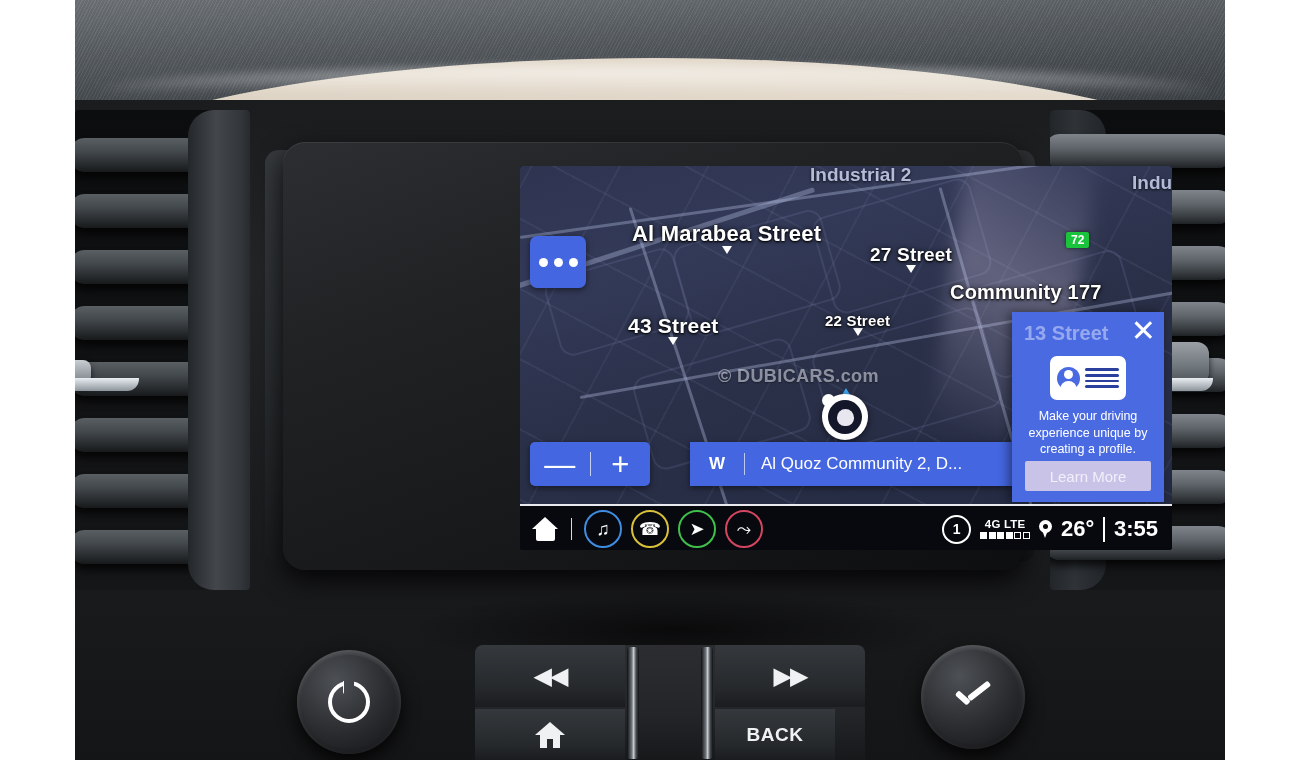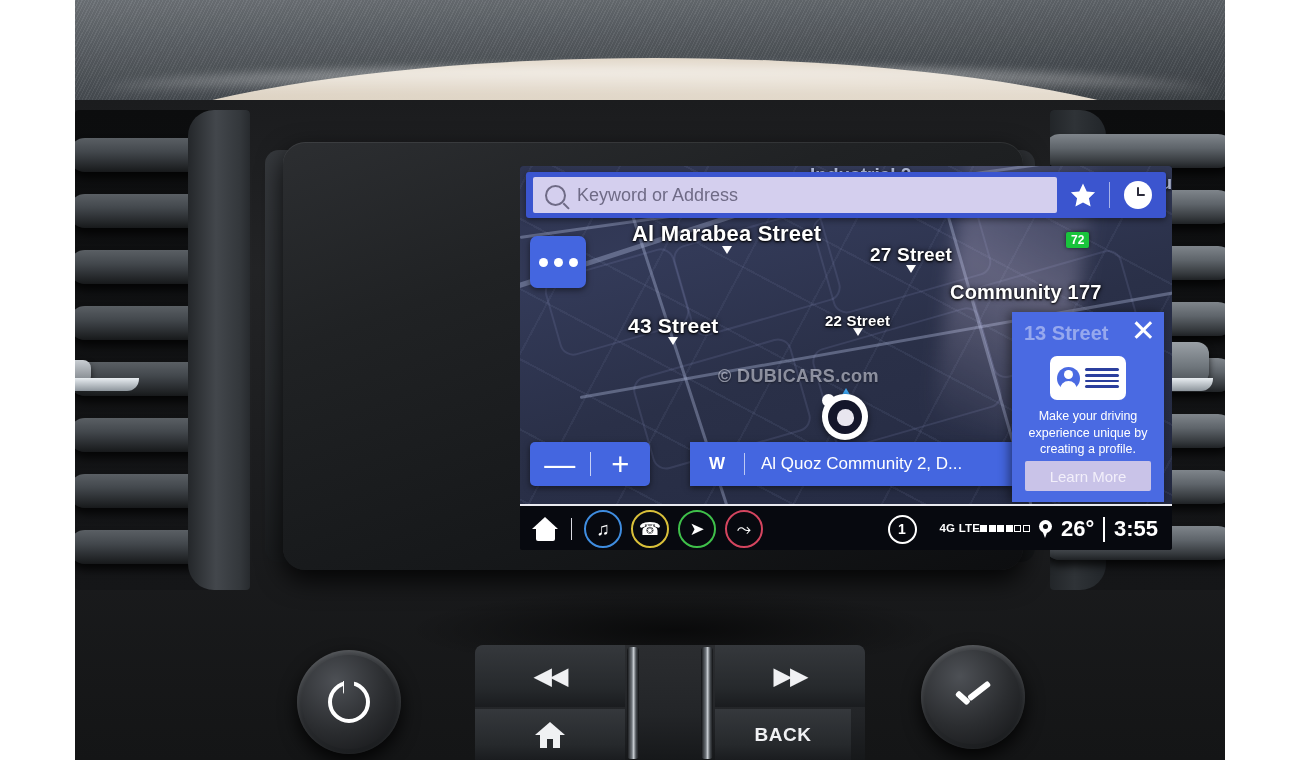--- a/index.html
+++ b/index.html
@@ -154,21 +154,21 @@
   .homeic{width:27px;height:24px;position:relative;}
   .homeic:before{content:"";position:absolute;left:0;top:0;border-left:13.5px solid transparent;
     border-right:13.5px solid transparent;border-bottom:12px solid #fff;}
   .homeic:after{content:"";position:absolute;left:4px;top:11px;width:19px;height:13px;background:#fff;border-radius:0 0 2px 2px;}
   .tb-div{width:1px;height:22px;background:#d9dae2;margin:0 2px;}
   .circ{width:34px;height:34px;border-radius:50%;border:2.4px solid #888;display:flex;align-items:center;
     justify-content:center;color:#fff;font-size:18px;line-height:1;cursor:pointer;}
   .tb-right{margin-left:auto;display:flex;align-items:center;gap:9px;padding-right:14px;color:#fff;}
   .num1{width:25px;height:25px;border-radius:50%;border:2px solid #fff;display:flex;align-items:center;
     justify-content:center;font-size:14px;font-weight:bold;}
-  .lte{display:flex;flex-direction:row;align-items:flex-start;line-height:1;margin-left:14px;}
+  .lte{display:flex;flex-direction:column;align-items:center;line-height:1;}
   .lte .lbl{font-size:11.5px;font-weight:bold;letter-spacing:.2px;}
   .bars{display:flex;gap:1.6px;margin-top:2px;}
   .bars i{width:7px;height:7px;background:#fff;display:block;}
   .bars i.off{background:transparent;border:1.3px solid #fff;box-sizing:border-box;}
   .pin{width:13px;height:18px;position:relative;}
   .pin:before{content:"";position:absolute;left:0;top:0;width:13px;height:13px;border-radius:50% 50% 50% 50%;background:#fff;}
   .pin:after{content:"";position:absolute;left:3px;top:10px;border-left:3.5px solid transparent;
     border-right:3.5px solid transparent;border-top:8px solid #fff;}
   .pin span{position:absolute;left:4px;top:4px;width:5px;height:5px;border-radius:50%;background:#07090f;z-index:2;}
   .temp{font-size:22px;font-weight:bold;}
@@ -321,35 +321,20 @@
                   <i></i>
                   <i></i>
                   <i></i>
                 </div>
           </div>
           <div class="msg">Make your driving experience unique by creating a profile.</div>
           <div class="learn">Learn More</div>
         </div>
       </div>
 
-      <div class="searchrow">
-        <div class="searchbox">
-          <div class="mag"></div>
-          <div class="ph">Keyword or Address</div>
-        </div>
-        <div class="starbtn">
-          <svg width="30" height="29" viewBox="0 0 24 24">
-                <polygon fill="#fff" points="12,2 15.1,8.6 22,9.4 16.9,14.2 18.3,21.2 12,17.7 5.7,21.2 7.1,14.2 2,9.4 8.9,8.6"></polygon>
-              </svg>
-        </div>
-        <div class="vbar"></div>
-        <div class="clockbtn">
-          <div class="clockic"></div>
-        </div>
-      </div>
 
       <div class="taskbar">
         <div class="tb-left">
           <div class="homeic"></div>
           <div class="tb-div"></div>
           <div id="appicons" style="display:flex;gap:9px;">
                 <div class="circ" style="border-color: rgb(63, 141, 224);">♫</div>
                 <div class="circ" style="border-color: rgb(217, 192, 58);">☎</div>
                 <div class="circ" style="border-color: rgb(63, 192, 74);">➤</div>
                 <div class="circ" style="border-color: rgb(212, 69, 95);">⤳</div>
@@ -400,20 +385,20 @@
     </div>
     <div class="hwbtn" style="left:0;top:64px;width:150px;height:51px;">
       <div class="homeic2">
             <span></span>
           </div>
     </div>
     <div class="slider-rail" style="left:152px;top:2px;"></div>
     <div class="hwbtn" style="left:240px;top:0;width:150px;height:62px;border-radius:0 8px 0 0;">
       <span class="trk">▶▶</span>
     </div>
-    <div class="hwbtn" style="left:240px;top:64px;width:136px;height:51px;">
+    <div class="hwbtn" style="left:240px;top:64px;width:120px;height:51px;">
       <span class="bk">BACK</span>
     </div>
     <div class="slider-rail" style="left:226px;top:2px;"></div>
   </div>
 
  </div>
 </div>
 
 </body></html>

